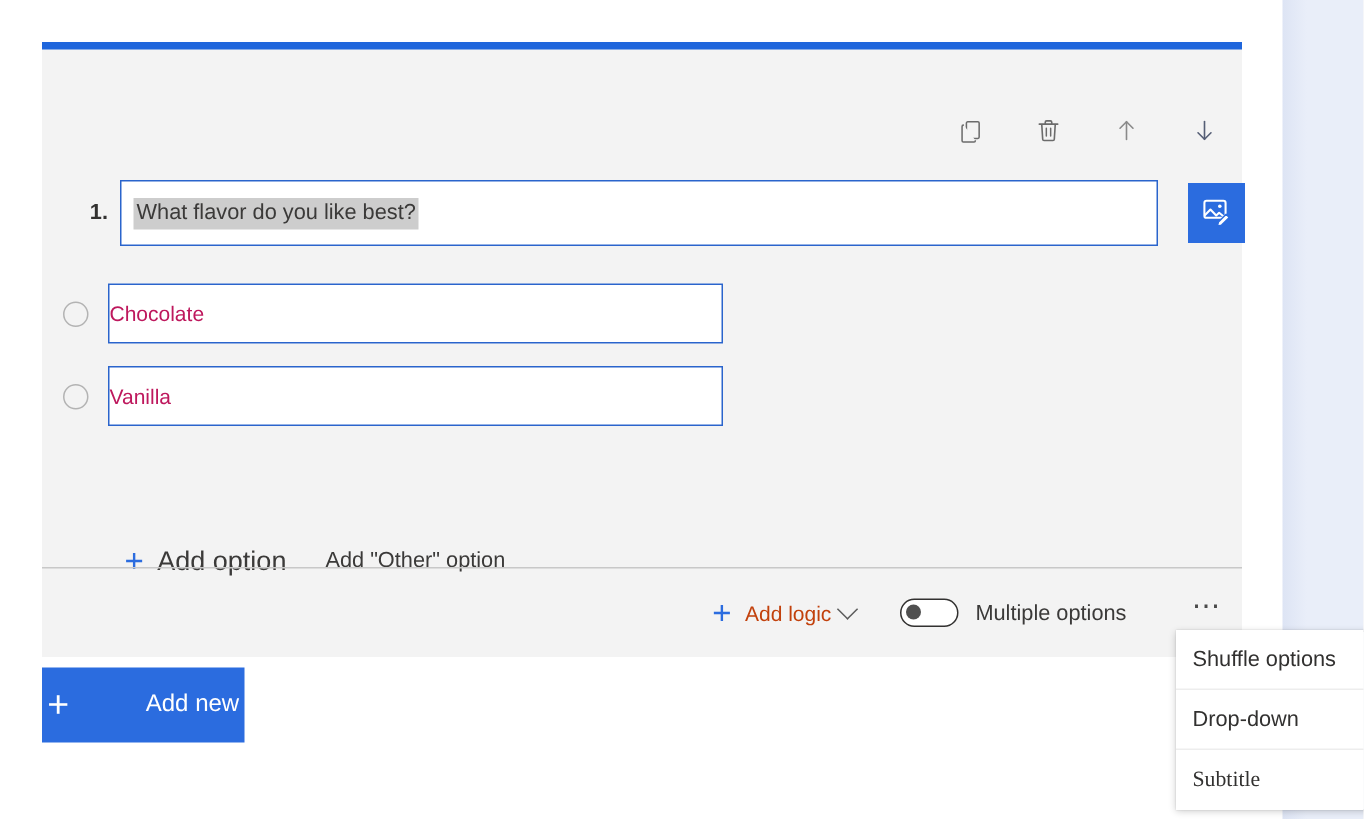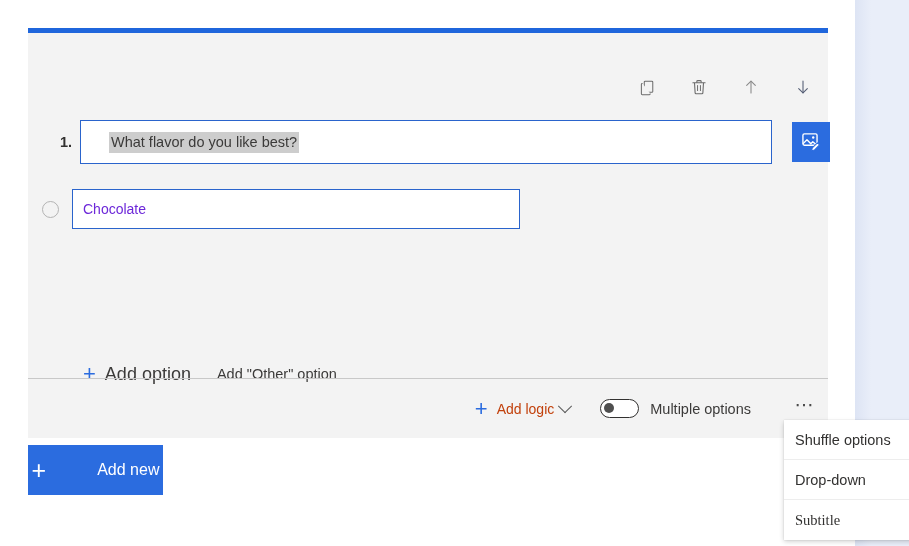--- a/index.html
+++ b/index.html
@@ -86,21 +86,20 @@
   }
   .q-input-wrap {
     position: relative;
     width: 692px;
     height: 44px;
     box-sizing: border-box;
     border: 1px solid #2a64cc;
     background: #ffffff;
     display: flex;
     align-items: center;
-    padding-left: 20px;
   }
   .q-text {
     font-size: 14.5px;
     color: #3b3a39;
     background: #cdcdcd;
     padding: 1px 2px 2px 2px;
     margin-left: 8px;
     line-height: 18px;
     white-space: nowrap;
   }
@@ -141,30 +140,29 @@
   .radio {
     width: 17px;
     height: 17px;
     border-radius: 50%;
     border: 1.4px solid #b3b3b3;
     background: #f3f3f3;
     box-sizing: border-box;
     cursor: pointer;
   }
   .option-input {
-    width: 448px;
+    width: 410px;
     height: 40px;
     box-sizing: border-box;
     border: 1px solid #2a64cc;
     background: #ffffff;
     display: flex;
     align-items: center;
-    padding-left: 10px;
     font-size: 14px;
-    color: #6d28d9;
+    color: #be185d;
     cursor: text;
   }
 
   
   .add-row {
     position: absolute;
     left: 0;
     top: 332px;
     display: flex;
     align-items: center;
@@ -401,20 +399,26 @@
 
   <div class="options">
 
     <div class="option-row">
       <div class="radio-cell">
         <div class="radio"></div>
       </div>
       <div class="option-input">Chocolate</div>
     </div>
 
+    <div class="option-row">
+      <div class="radio-cell">
+        <div class="radio"></div>
+      </div>
+      <div class="option-input">Vanilla</div>
+    </div>
 
   </div>
 
   <div class="add-row">
     <div class="add-opt-link">
       <span class="plus-icon-blue">+</span>
       <span class="add-opt-text">Add option</span>
     </div>
     <div class="add-other-link">Add "Other" option</div>
   </div>

